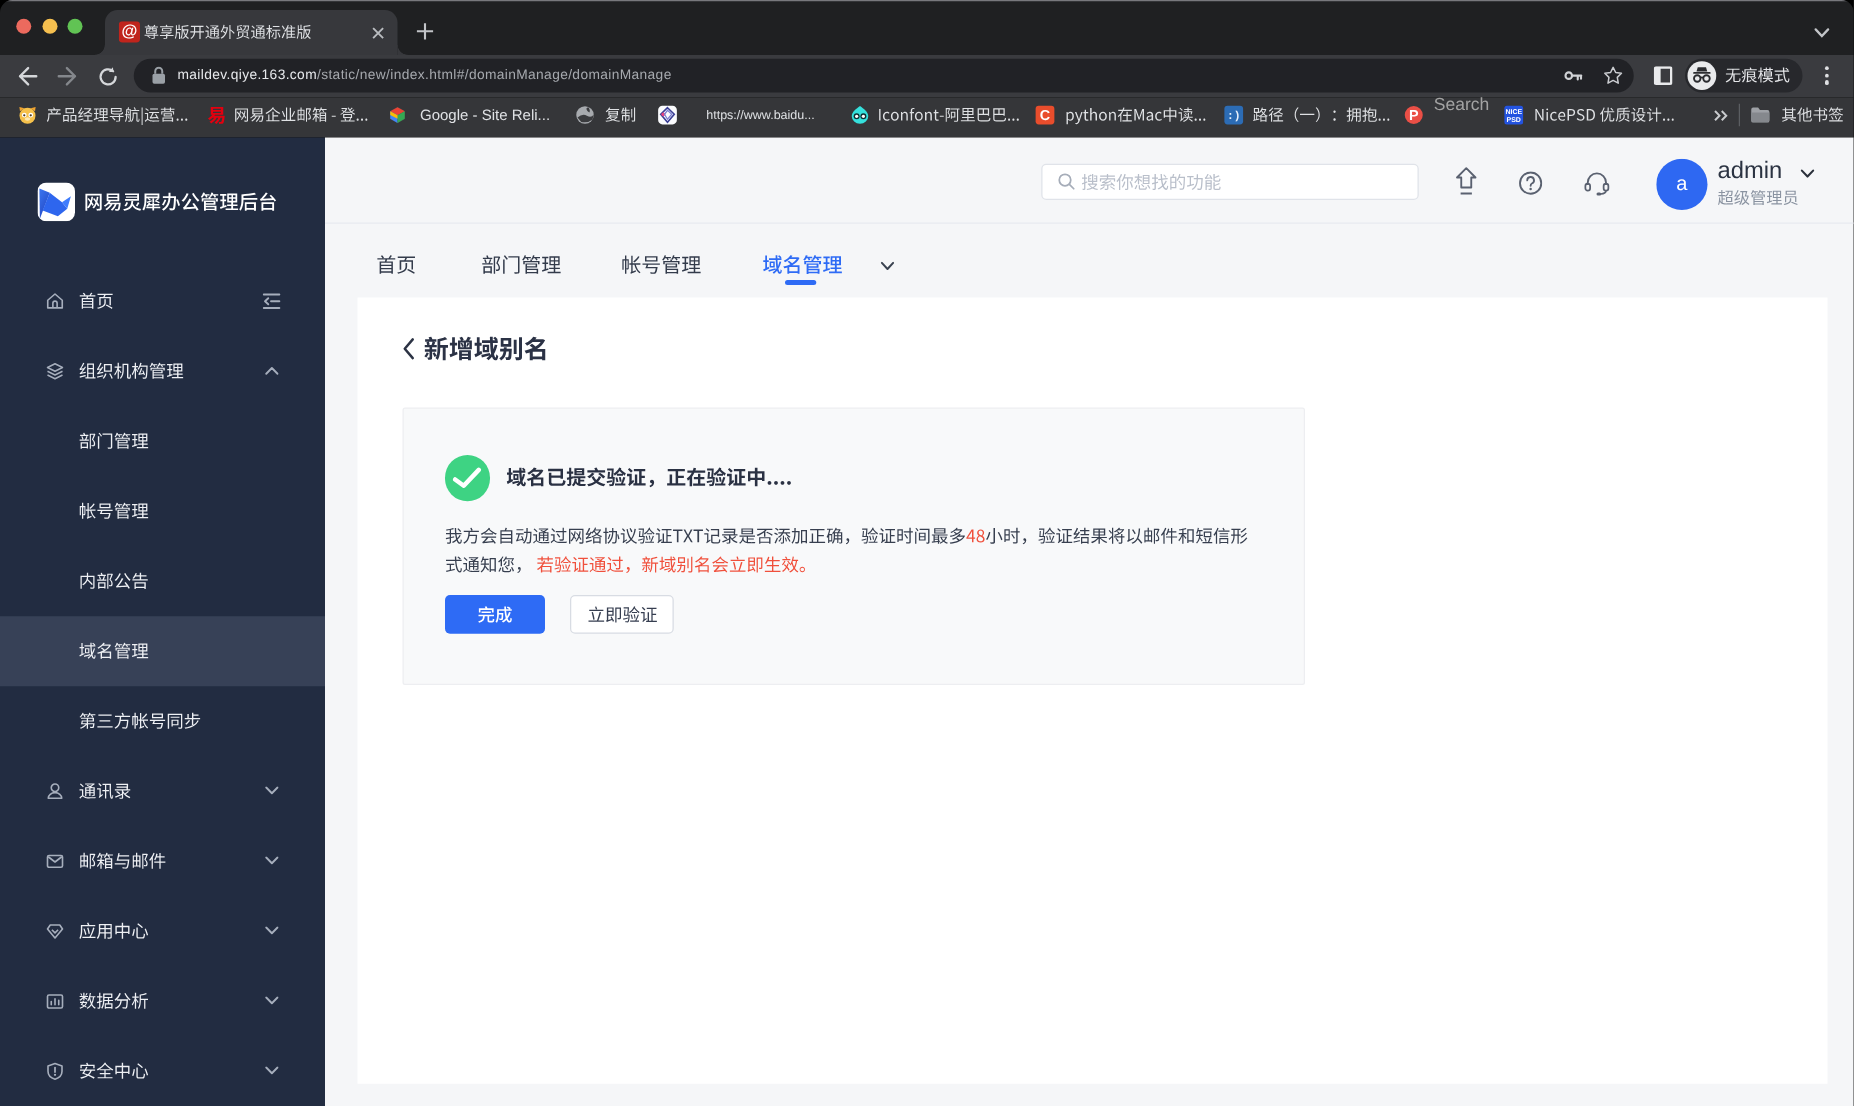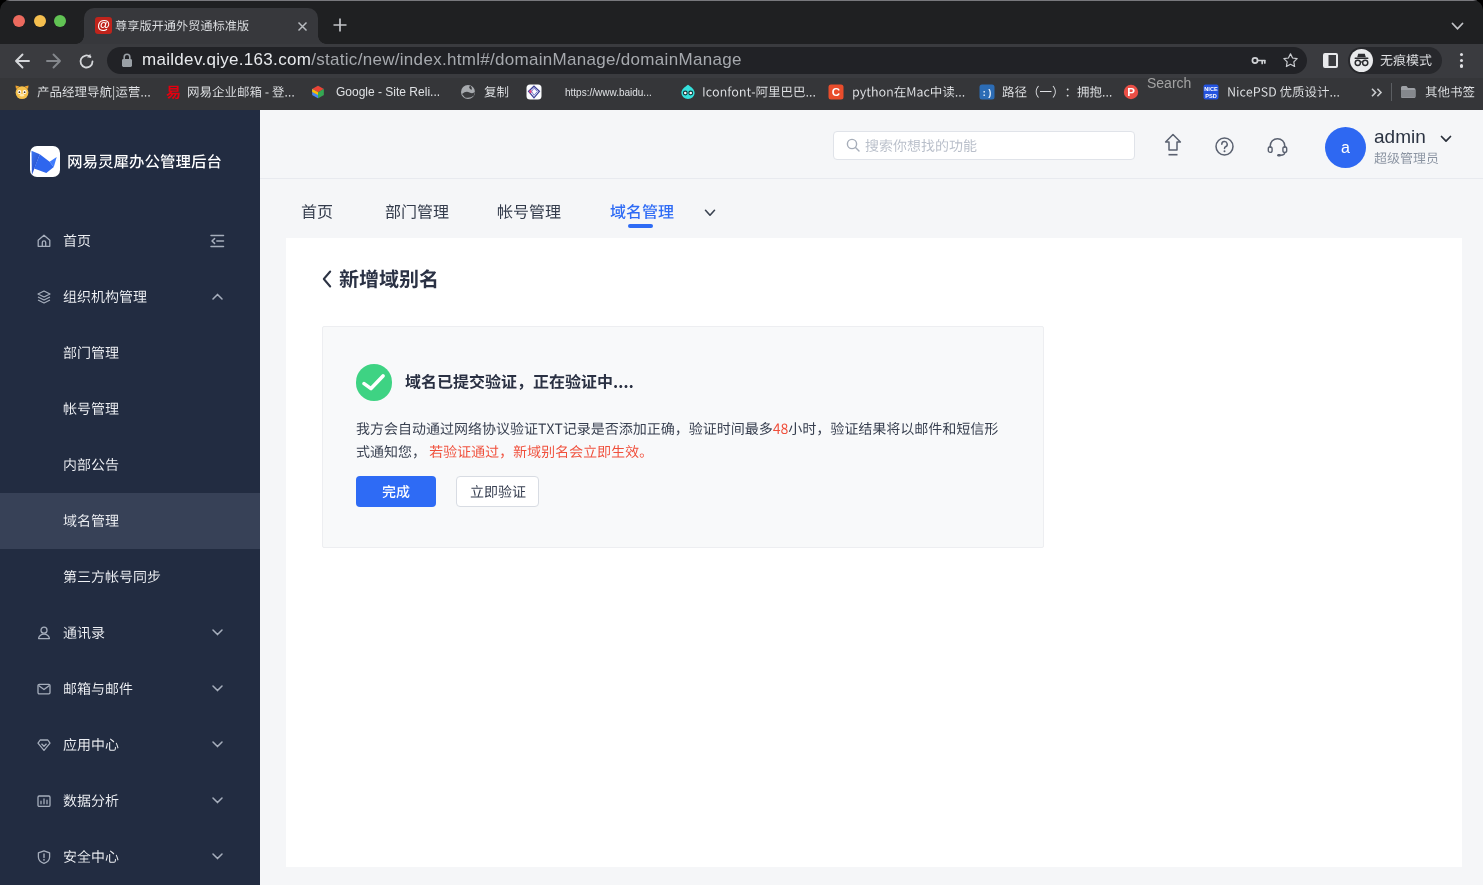--- a/index.html
+++ b/index.html
@@ -37,21 +37,21 @@
     </svg>
     <svg class="abs" style="left:78px;top:52.5px" width="17" height="17" viewBox="0 0 17 17">
       <path d="M14.5 8.5 A6 6 0 1 1 12.5 4" stroke="#d5d7da" stroke-width="1.8" fill="none" stroke-linecap="round"></path>
       <path d="M12.3 0.8 L12.8 4.5 L9.1 4.6 Z" fill="#d5d7da"></path>
     </svg>
     <div class="abs" style="left:107px;top:47px;width:1200px;height:27px;border-radius:13.5px;background:#212226"></div>
     <svg class="abs" style="left:121px;top:53px" width="12" height="15" viewBox="0 0 12 15">
       <rect x="1" y="6" width="10" height="8" rx="1.4" fill="#9aa0a6"></rect>
       <path d="M3.2 6 V4 a2.8 2.8 0 0 1 5.6 0 V6" stroke="#9aa0a6" stroke-width="1.6" fill="none"></path>
     </svg>
-    <div class="abs" style="left:142px;top:47px;width:1100px;height:29px;line-height:26px;font-size:17px;color:#e8eaed;letter-spacing:0.3px;white-space:nowrap;will-change:transform">maildev.qiye.163.com<span style="color:#a6a9ae">/static/new/index.html#/domainManage/domainManage</span></div>
+    <div class="abs" style="left:142px;top:47px;width:1100px;height:29px;line-height:26px;font-size:11px;color:#e8eaed;letter-spacing:0.3px;white-space:nowrap;will-change:transform">maildev.qiye.163.com<span style="color:#a6a9ae">/static/new/index.html#/domainManage/domainManage</span></div>
     <svg class="abs" style="left:1250px;top:52px" width="17" height="17" viewBox="0 0 17 17">
       <circle cx="5" cy="8.5" r="2.6" stroke="#d0d2d5" stroke-width="1.7" fill="none"></circle>
       <path d="M7.6 8.5 H15 M12.2 8.5 V11.5 M14.8 8.5 V11" stroke="#d0d2d5" stroke-width="1.7" fill="none" stroke-linecap="round"></path>
     </svg>
     <svg class="abs" style="left:1282px;top:51.5px" width="17" height="17" viewBox="0 0 24 24">
       <path d="M12 2.6 l2.9 5.9 6.5 0.9 -4.7 4.6 1.1 6.5 -5.8 -3.1 -5.8 3.1 1.1 -6.5 -4.7 -4.6 6.5 -0.9 z" stroke="#caccd0" stroke-width="1.7" fill="none" stroke-linejoin="round"></path>
     </svg>
     <svg class="abs" style="left:1323px;top:52.5px" width="15" height="15" viewBox="0 0 15 15">
       <rect x="1" y="1" width="13" height="13" rx="1" stroke="#e9eaec" stroke-width="2" fill="none"></rect>
       <rect x="1" y="1" width="4.5" height="13" fill="#e9eaec"></rect>

